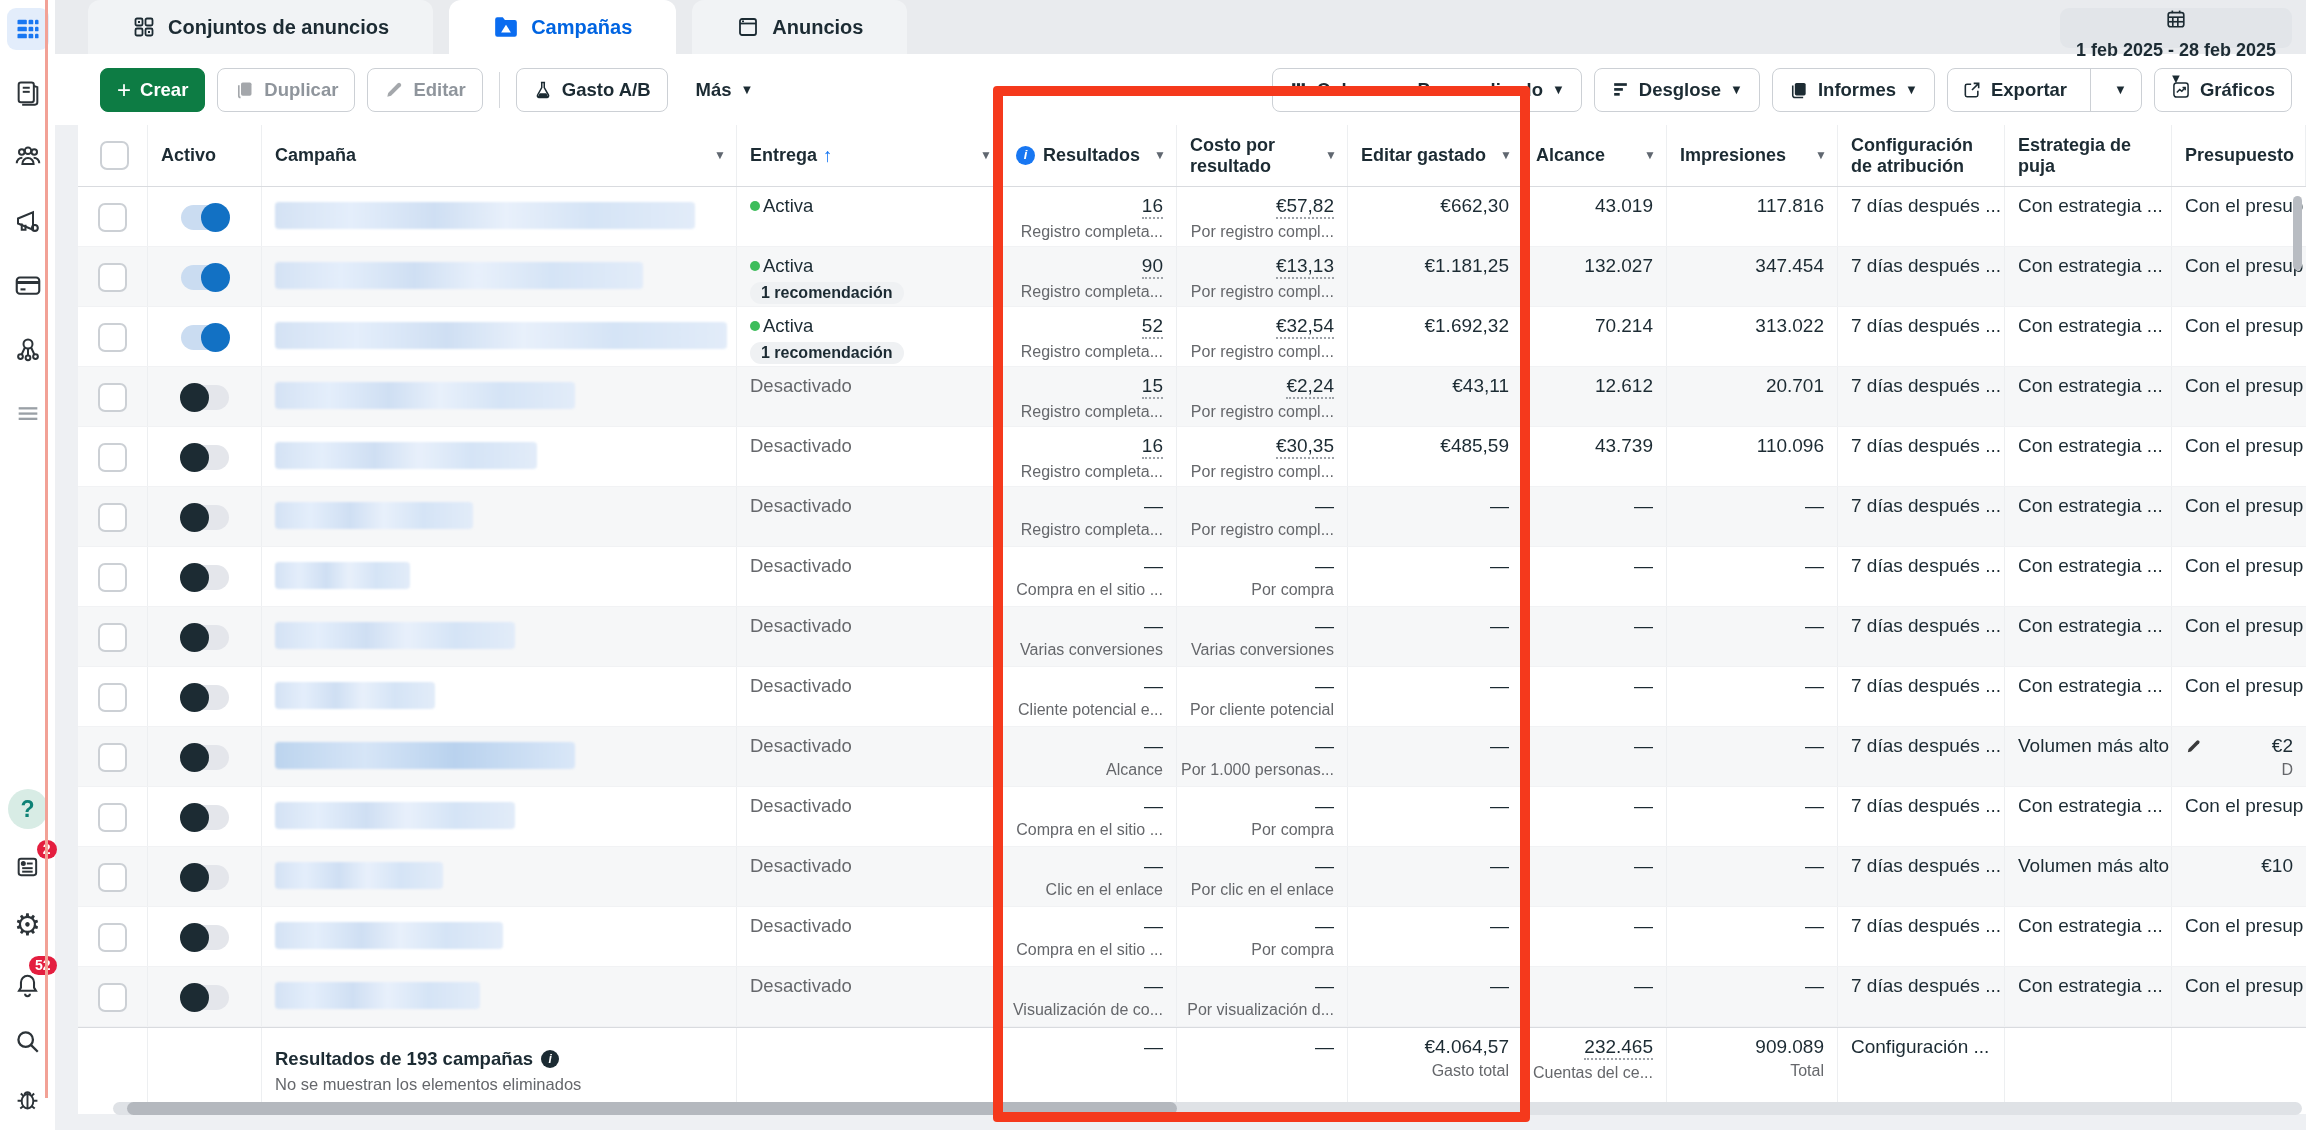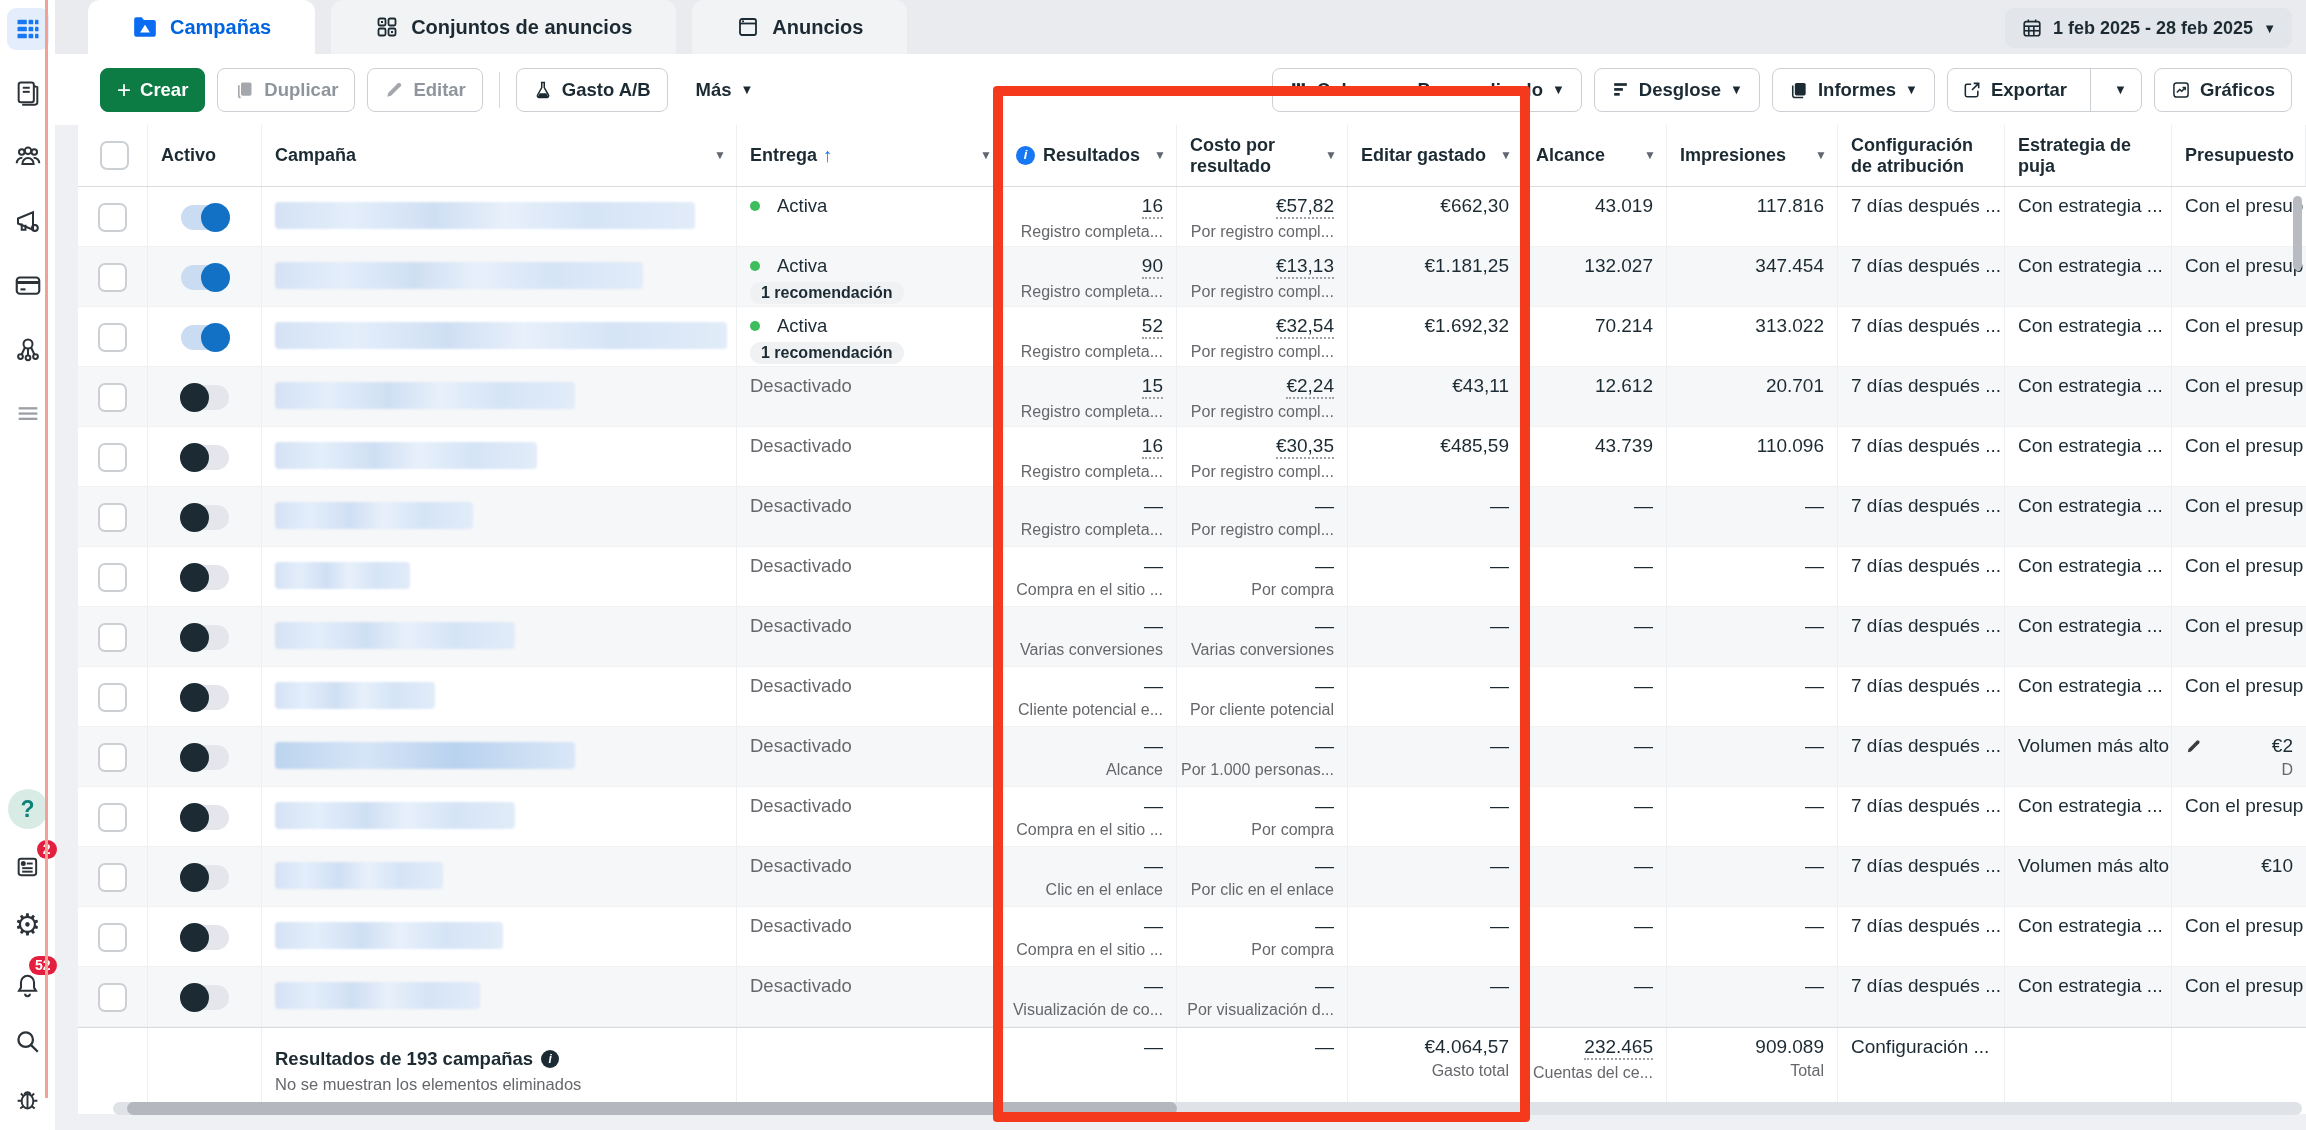--- a/index.html
+++ b/index.html
@@ -41,21 +41,21 @@
   }
   .tab {
     height:54px; display:flex; align-items:center; gap:12px; padding:0 44px;
     border-radius:12px 12px 0 0; font-size:20px; font-weight:bold; cursor:pointer;
     background:#f1f3f5; margin-right:16px; color:#1c2b33;
   }
   .tab.active { background:#ffffff; color:#0064e1; }
   .date-pill {
     position:absolute; right:14px; top:8px; height:40px; background:#e2e5e9;
     border-radius:9px; display:flex; align-items:center; gap:10px; padding:0 16px;
-    font-size:18px; font-weight:bold; color:#1c2b33; cursor:pointer;
+    font-size:18px; font-weight:bold; color:#1c2b33; cursor:pointer;flex-direction:column;
   }
   .caret { font-size:13px; color:#1c2b33; }
 
   
   .toolbar { height:71px; background:#ffffff; display:flex; align-items:center; padding:0 14px 0 45px; gap:12px; }
   .btn {
     height:44px; border-radius:8px; border:1px solid #ccd0d5; background:#fff;
     display:flex; align-items:center; gap:9px; padding:0 16px; font-size:18.5px; font-weight:bold;
     color:#1c2b33; cursor:pointer; white-space:nowrap;
   }
@@ -106,21 +106,21 @@
     margin:10px auto 0 auto; cursor:pointer; }
   .toggle .knob { width:29px; height:29px; border-radius:50%; position:absolute; top:-2px; left:-1px; background:#1c2b33; }
   .toggle.on { background:#cadcf1; }
   .toggle.on .knob { left:auto; right:-1px; background:#1271c4; }
 
   .name-blur { height:27px; border-radius:4px; margin-top:7px;
     background:linear-gradient(90deg,#d4e2f4 0%,#e4eefb 18%,#cfdff3 38%,#e8f0fb 55%,#d5e4f6 75%,#e2ecf9 100%);
     filter:blur(1.2px); }
   .name-blur.strong { background:linear-gradient(90deg,#bcd4ee 0%,#d6e5f7 30%,#b9d2ee 60%,#d9e7f8 100%); }
 
-  .status-line { display:flex; align-items:center; gap:17px; }
+  .status-line { display:flex; align-items:center; gap:3px; }
   .status-dot { width:10px; height:10px; border-radius:50%; background:#3dbd5b; flex:none; }
   .status-txt { font-size:18.5px; color:#1c2b33; }
   .status-txt.off { color:#65676b; }
   .reco-pill { margin-top:5px; align-self:flex-start; background:#eff1f3; border-radius:13px;
     padding:2px 11px; font-size:16px; font-weight:bold; color:#1c2b33; }
 
   .budget-line { display:flex; align-items:center; justify-content:flex-start; gap:8px; }
   .budget-line.money { justify-content:flex-end; }
   .pencil-icon { margin-right:auto; }
 
@@ -251,37 +251,37 @@
         <path d="M12 7.5V19.5M8.5 9l-2-2M15.5 9l2-2M7.2 13H3.8M16.8 13h3.4M8.5 17.5l-2.5 2M15.5 17.5l2.5 2M9.5 7.8a2.6 2.6 0 0 1 5 0"></path>
       </svg>
     </div>
   </div>
 </aside>
 <div class="red-line"></div>
 
 <main class="content">
 
   <div class="tabbar">
-    <div class="tab active">
-      <svg width="26" height="24" viewBox="0 0 24 22">
-        <path d="M2 4a2 2 0 0 1 2-2h5l2 2.5h9a2 2 0 0 1 2 2V18a2 2 0 0 1-2 2H4a2 2 0 0 1-2-2z" fill="#0a6cf0"></path>
-        <path d="M12 9l4.5 7h-9z" fill="#ffffff"></path>
-      </svg>
-      <span>Campañas</span>
-    </div>
     <div class="tab">
       <svg width="24" height="24" viewBox="0 0 24 24" fill="none" stroke="#1c2b33" stroke-width="1.8">
         <rect x="3.5" y="3.5" width="7" height="7" rx="1.5"></rect>
           <rect x="13.5" y="3.5" width="7" height="7" rx="1.5"></rect>
         <rect x="3.5" y="13.5" width="7" height="7" rx="1.5"></rect>
           <rect x="13.5" y="13.5" width="7" height="7" rx="1.5"></rect>
         <rect x="6" y="6" width="2" height="2" fill="#1c2b33" stroke="none"></rect>
           <rect x="16" y="16" width="2" height="2" fill="#1c2b33" stroke="none"></rect>
       </svg>
       <span>Conjuntos de anuncios</span>
+    </div>
+    <div class="tab active">
+      <svg width="26" height="24" viewBox="0 0 24 22">
+        <path d="M2 4a2 2 0 0 1 2-2h5l2 2.5h9a2 2 0 0 1 2 2V18a2 2 0 0 1-2 2H4a2 2 0 0 1-2-2z" fill="#0a6cf0"></path>
+        <path d="M12 9l4.5 7h-9z" fill="#ffffff"></path>
+      </svg>
+      <span>Campañas</span>
     </div>
     <div class="tab">
       <svg width="24" height="24" viewBox="0 0 24 24" fill="none" stroke="#1c2b33" stroke-width="1.8">
         <rect x="4" y="4" width="16" height="16" rx="2"></rect>
           <line x1="4" y1="8.5" x2="20" y2="8.5"></line>
         <rect x="6" y="5.5" width="2" height="1.6" fill="#1c2b33" stroke="none"></rect>
       </svg>
       <span>Anuncios</span>
     </div>
     <div class="date-pill">

